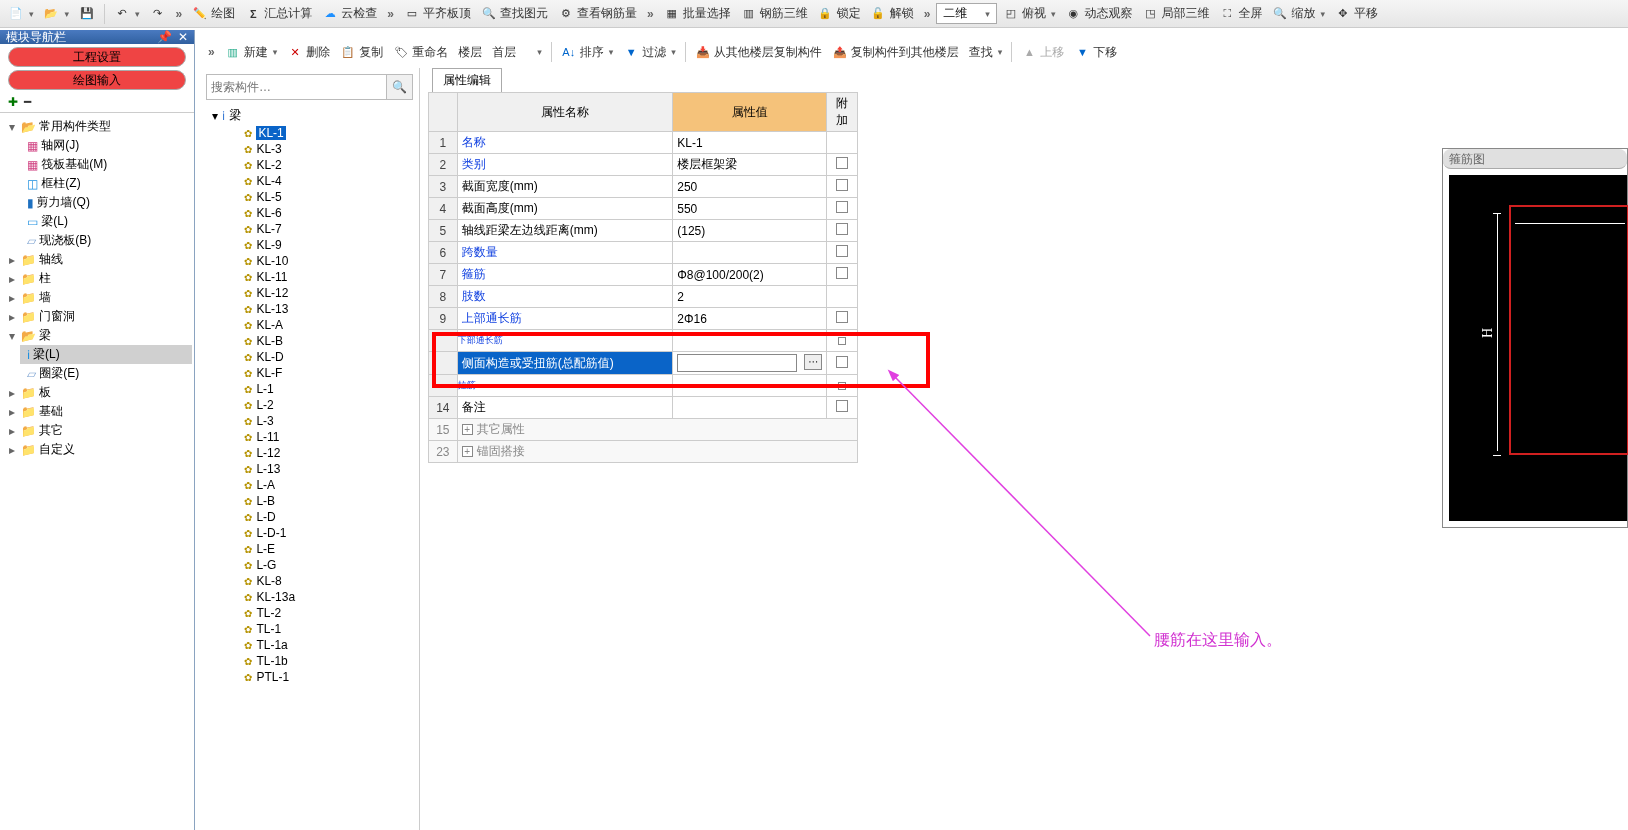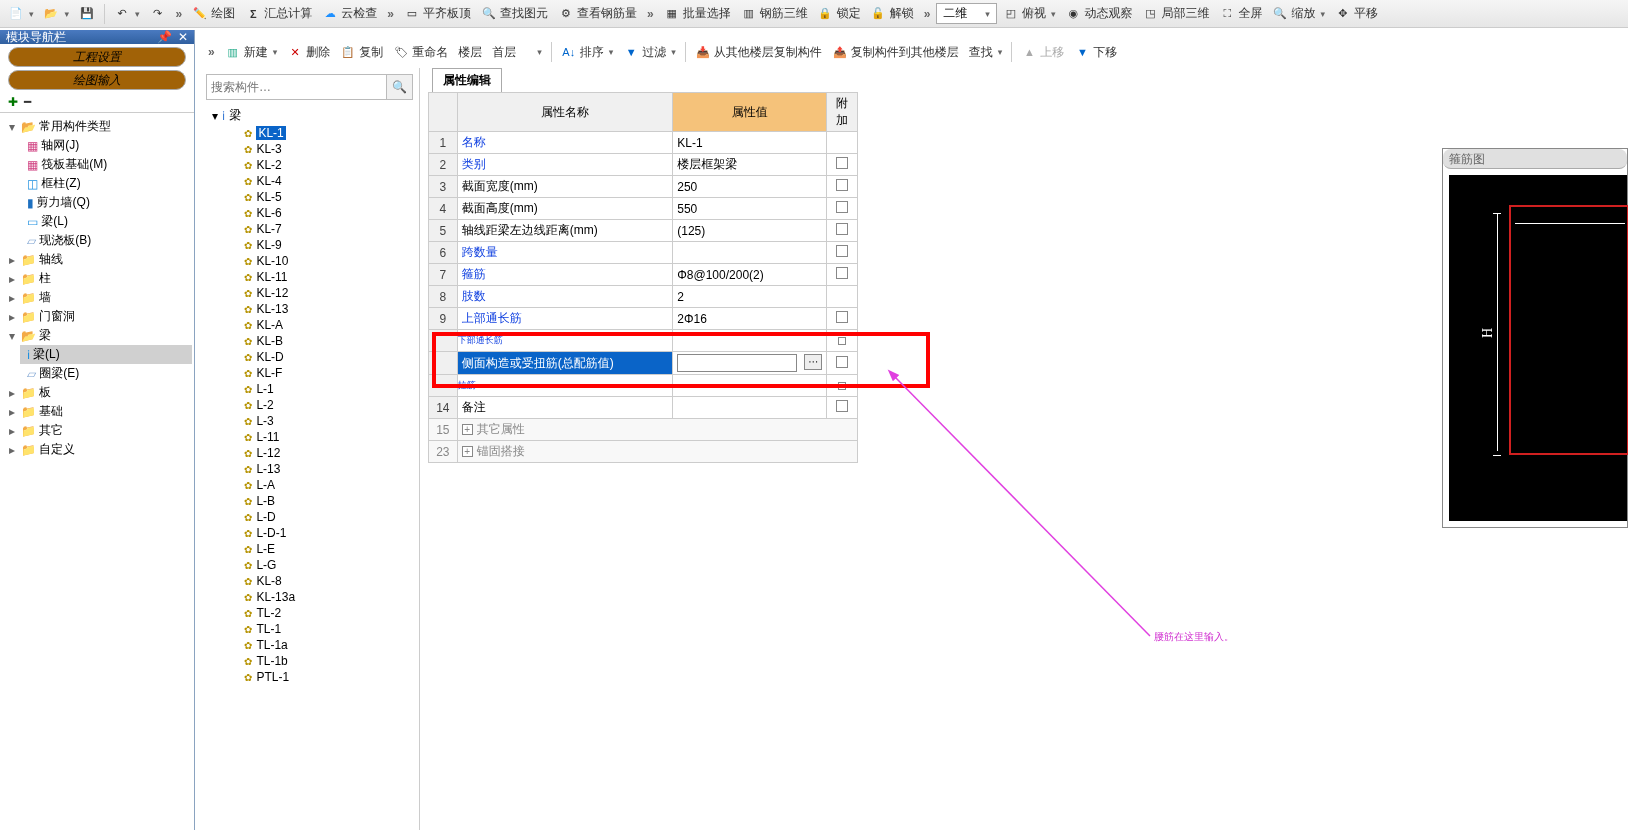--- a/index.html
+++ b/index.html
@@ -14,21 +14,21 @@
 .more-arrows { font-size:12px; color:#666; padding:0 4px; cursor:pointer; font-weight:bold;}
 
 
 .subbar { position:absolute; left:200px; top:38px; right:0; height:28px; background:#fff; display:flex; align-items:center; padding:0 4px; gap:2px; }
 .subbar .tb-btn { color:#333; }
 
 
 .nav-panel { position:absolute; left:0; top:30px; width:195px; bottom:0; border-right:1px solid #8aa3c0; background:#fff;}
 .nav-title { height:14px; background:linear-gradient(#4a7ac0,#3060a0); color:#fff; font-size:12px; display:flex; align-items:center; padding:0 6px; justify-content:space-between;}
 .nav-title-right { display:flex; gap:6px; }
-.nav-tab { height:20px; border:1px solid #aaa; border-radius:10px; margin:3px 8px; text-align:center; line-height:18px; cursor:pointer; background:#a16207;font-style:italic;}
+.nav-tab { height:20px; border:1px solid #aaa; border-radius:10px; margin:3px 8px; text-align:center; line-height:18px; cursor:pointer; background:#ef4444;}
 .nav-tab.flat { border-radius:10px; }
 .nav-icons { height:20px; padding:2px 8px; display:flex; gap:6px; border-bottom:1px solid #ccc;}
 .tree { padding:4px 2px; font-size:12px;}
 .tree-item { display:flex; align-items:center; padding:1px 0 1px 4px; white-space:nowrap; cursor:pointer;}
 .tree-item.sel { background:#d0d0d0; }
 .tree-item .twisty { width:12px; text-align:center; color:#666;}
 .tree-item .fldr { color:#e6b84c; margin:0 3px;}
 .tree-item .nodeicon { margin:0 3px;}
 .tree-children { padding-left:18px;}
 
@@ -39,21 +39,21 @@
 .search-row button { width:26px; border:1px solid #bbb; border-left:none; background:#f0f0f0; cursor:pointer;}
 .comp-tree { padding:2px 4px; overflow:auto;}
 .ct-item { display:flex; align-items:center; padding:1px 2px; white-space:nowrap; cursor:pointer;}
 .ct-item .gear { color:#b59200; margin:0 4px; font-size:10px;}
 .ct-item.sel span.lbl { background:#0a64c8; color:#fff; padding:0 2px;}
 .ct-root { padding-left:8px; }
 .ct-children { padding-left:34px; }
 
 
 .prop-panel { position:absolute; left:426px; top:68px; width:440px; }
-.prop-tab { display:inline-block; border:1px solid #aaa; border-bottom:none; padding:3px 10px; background:#fff; margin-left:6px;font-weight:bold;}
+.prop-tab { display:inline-block; border:1px solid #aaa; border-bottom:none; padding:3px 10px; background:#fff; margin-left:6px;}
 .prop-grid { border:1px solid #aaa; border-collapse:collapse; width:430px; margin-left:2px;}
 .prop-grid th,.prop-grid td { border:1px solid #ccc; padding:2px 4px; height:22px; text-align:left; font-weight:normal;}
 .prop-grid thead th { background:#f0f0f0; text-align:center;}
 .prop-grid thead th.valh { background:#f5c27a;}
 .prop-grid .rownum { width:28px; text-align:center; background:#f0f0f0; color:#444;}
 .prop-grid .pname { width:210px;}
 .prop-grid .pval { width:150px;}
 .prop-grid .padd { width:30px; text-align:center;}
 .prop-grid .pname.link { color:#1040e0;}
 .prop-grid tr.selrow td.pname { background:#0a64c8; color:#fff;}
@@ -62,21 +62,21 @@
 .chk { display:inline-block; width:12px; height:12px; border:1px solid #888;}
 .expand-plus { display:inline-block; width:11px; height:11px; border:1px solid #888; text-align:center; line-height:9px; font-size:10px; margin-right:4px; background:#fff;}
 .val-input { border:1px solid #888; width:120px; height:18px; padding:0 2px;}
 .dots-btn { float:right; border:1px solid #888; background:#eee; width:18px; height:16px; font-size:10px; line-height:14px; text-align:center; cursor:pointer;}
 
 
 .red-box { position:absolute; border:4px solid #ff0000; pointer-events:none;}
 
 
 .anno-svg { position:absolute; left:0; top:0; pointer-events:none; }
-.anno-text { position:absolute; color:#d030d0; font-size:10px; }
+.anno-text { position:absolute; color:#d030d0; font-size:16px; }
 
 
 .rebar-panel { position:absolute; right:0; top:148px; width:186px; height:380px; border:1px solid #888; background:#fff;}
 .rebar-title { height:20px; background:#e0e0e0; padding:2px 6px; color:#666; border-bottom:1px solid #aaa;border-radius:8px;}
 .rebar-cad { position:absolute; left:6px; top:26px; right:0; bottom:6px; background:#000;}
 .rebar-cad .section { position:absolute; left:60px; top:30px; width:120px; height:250px; border:2px solid #d02020;}
 .rebar-cad .htxt { position:absolute; color:#fff; font-family:serif; font-size:14px;}
 
 .view-combo { border:1px solid #aaa; background:#fff; padding:1px 6px; display:flex; align-items:center; gap:16px;}
 </style>

